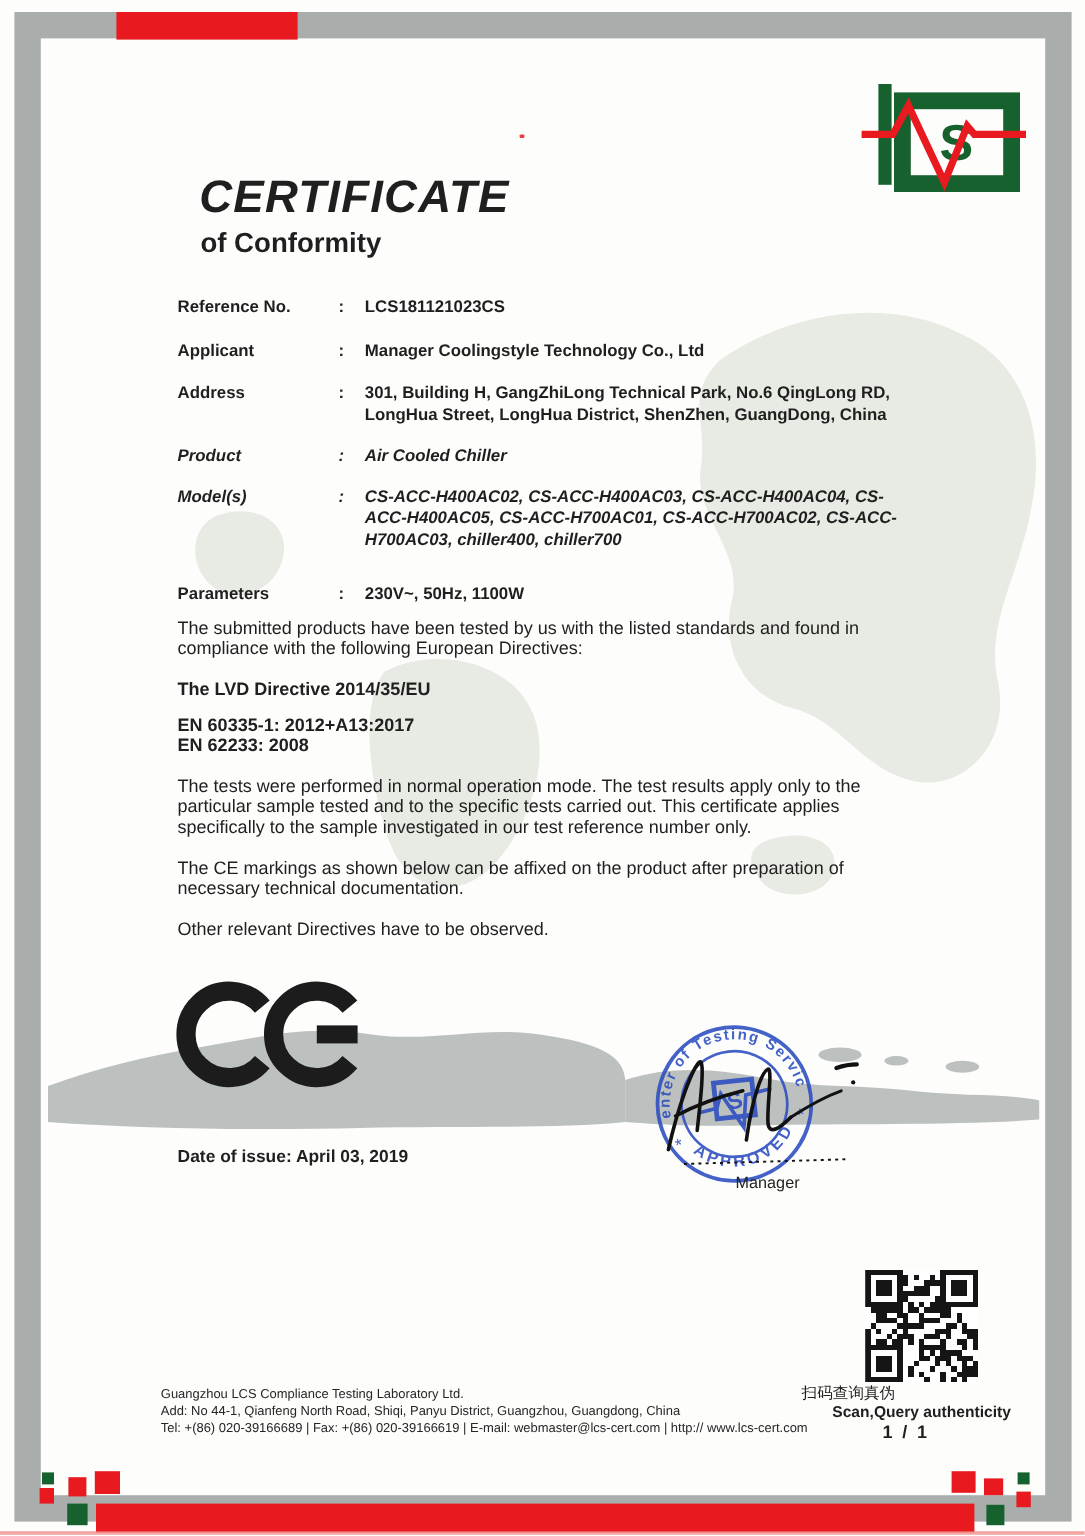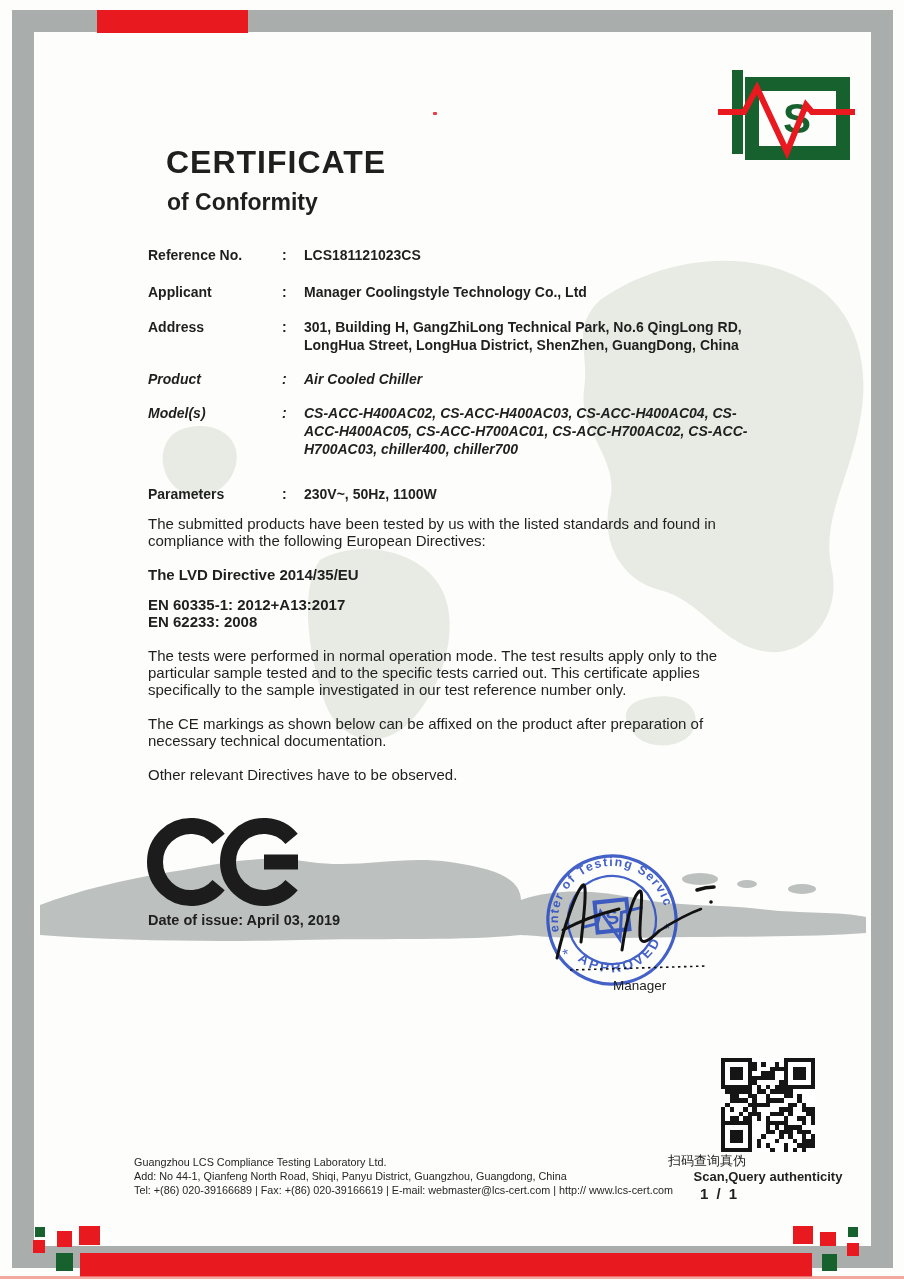--- a/index.html
+++ b/index.html
@@ -13,44 +13,44 @@
   .frame{
     left:12px;top:10px;width:837px;height:1214px;
     border:22px solid #a9aeac;background:transparent;z-index:1;
   }
   .deco{z-index:6;}
   .red{background:#e8191f;}
   .green{background:#17612f;}
   .map{left:0;top:0;z-index:0;pointer-events:none;}
   .content{z-index:3;}
   
-  .title-main{left:166px;top:144px;font-size:32px;font-weight:bold;letter-spacing:1px;}
+  .title-main{left:166px;top:144px;font-size:38px;font-weight:bold;letter-spacing:1px;font-style:italic;}
   .title-sub{left:167px;top:189px;font-size:23px;font-weight:bold;}
   
   .fields{left:148px;top:246px;width:606px;font-size:14px;font-weight:bold;line-height:18px;}
   .frow{display:flex;}
   .frow .lbl{width:134px;flex:none;}
   .frow .col{width:22px;flex:none;text-align:left;}
   .frow .val{flex:1;}
   .mt19{margin-top:19px;} .mt17{margin-top:17px;} .mt16{margin-top:16px;font-style:italic;} .mt27{margin-top:27px;}
   
   .paras{left:148px;top:515px;width:594px;font-size:15px;line-height:17px;}
   .paras .b{font-weight:bold;}
   .p-gap{margin-top:17px;}
   
-  .date-line{left:148px;top:912px;font-size:14.5px;font-weight:bold;}
+  .date-line{left:148px;top:956px;font-size:14.5px;font-weight:bold;}
   
   .stamp{left:517px;top:825px;z-index:4;}
   .signature{left:525px;top:852px;z-index:5;}
   .manager{left:613px;top:978px;font-size:13.5px;color:#222;z-index:5;}
   
   .qr-box{left:721px;top:1058px;width:94px;height:94px;z-index:3;}
   .qr-cap-zh{left:668px;top:1152px;width:200px;text-align:left;font-size:13px;font-weight:normal;}
   .qr-cap-en{left:658px;top:1169px;width:220px;text-align:center;font-size:13px;font-weight:bold;}
-  .qr-page{left:700px;top:1185px;width:110px;text-align:left;font-size:15px;font-weight:bold;letter-spacing:2px;}
+  .qr-page{left:700px;top:1185px;width:110px;text-align:center;font-size:15px;font-weight:bold;letter-spacing:2px;}
   
   .footer{left:134px;top:1155px;width:560px;font-size:10.8px;line-height:14px;color:#262626;}
   .speck{left:433px;top:112px;width:4px;height:3px;background:#e8191f;opacity:.85;border-radius:1px;z-index:2;}
   .bottom-scanline{left:0;top:1276px;width:904px;height:3px;background:#ef8a82;opacity:.75;z-index:7;}
 </style>
 </head>
 <body>
 
 <svg class="abs map" width="904" height="1280" viewBox="0 0 904 1280">
   <g fill="#e7ebe3">

